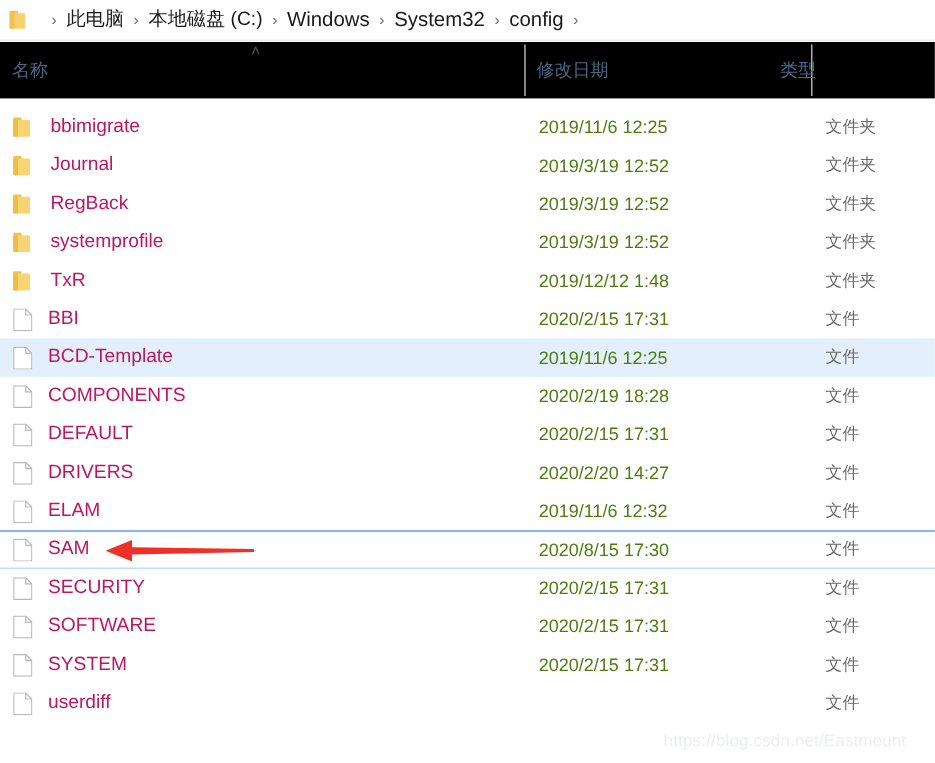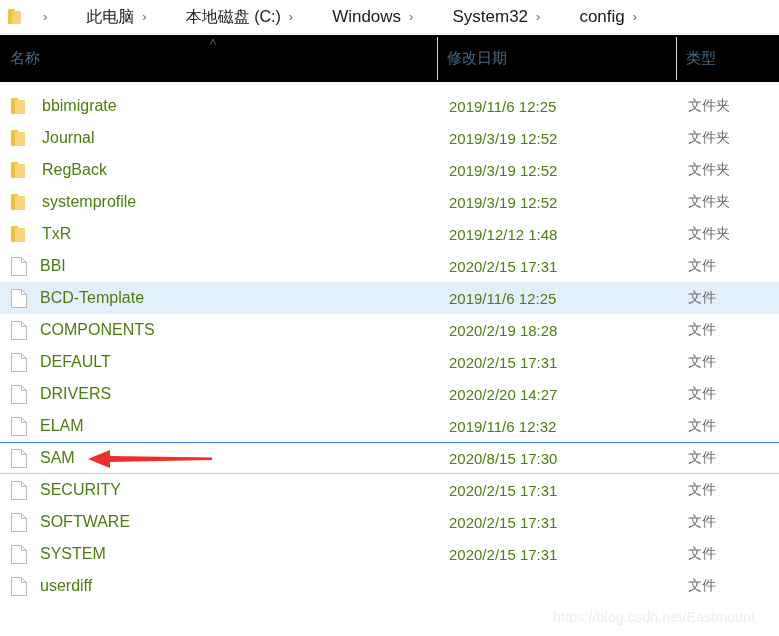--- a/index.html
+++ b/index.html
@@ -62,21 +62,20 @@
     font-size: 13px;
     margin: 0 8px;
     line-height: 1;
     user-select: none;
   }
   .bc-crumb {
     color: #1a1a1a;
     font-size: 17px;
     line-height: 22px;
     white-space: nowrap;
-    margin-left: 31px;
   }
   .bc-crumb.cjk { font-size: 16px; }
 
   
   #column-header {
     position: absolute;
     left: 0; top: 35px;
     width: 779px;
     height: 47px;
     background: #000000;
@@ -156,21 +155,21 @@
     position: absolute;
     left: 676px;
     width: 103px;
     padding-left: 12px;
     box-sizing: border-box;
     color: #6b6b6b;
     font-size: 14px;
     white-space: nowrap;
   }
   .name-label {
-    color: #4d7c0f;
+    color: #be185d;
     font-size: 16px;
     white-space: nowrap;
   }
 
   
   .folder-icon {
     width: 18px;
     height: 16px;
     position: relative;
     margin-right: 13px;
@@ -255,21 +254,21 @@
 
 <div id="column-header">
   <div class="col-head" style="left:0; width:437px;">
     <span class="lbl">名称</span>
   </div>
   <div class="col-div" style="left:437px;"></div>
   <div class="col-head" style="left:437px; width:239px;">
     <span class="lbl">修改日期</span>
   </div>
   <div class="col-div" style="left:676px;"></div>
-  <div class="col-head" style="left:676px; width:103px;">
+  <div class="col-head" style="left:640px; width:103px;">
     <span class="lbl">类型</span>
   </div>
 </div>
 <div id="sort-caret">˄</div>
 
 <div id="file-list">
     <div class="row">
       <div class="cell-name">
         <span class="folder-icon">
           <span class="tab"></span>

